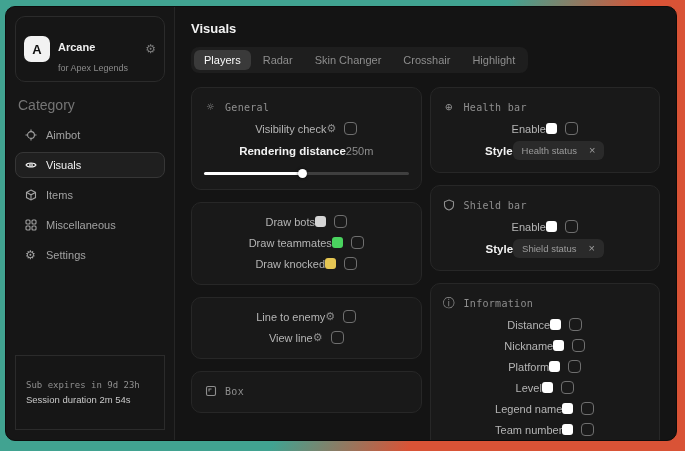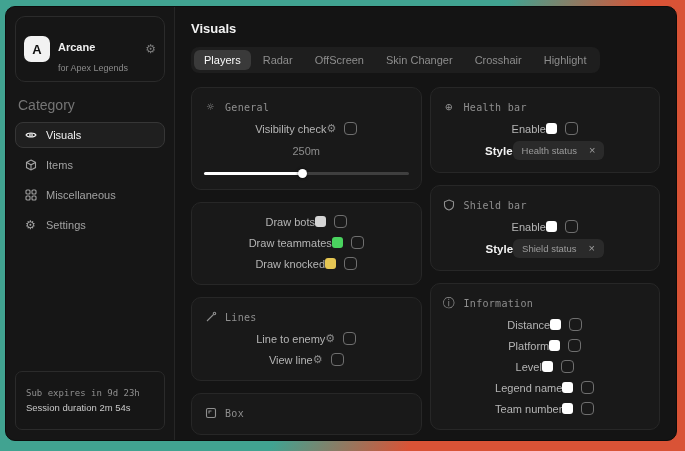--- a/index.html
+++ b/index.html
@@ -27,21 +27,21 @@
   .hdr-gear { color:#7c7c7c; font-size:12px; cursor:pointer; line-height:1; }
   .cat-label { color:#757575; font-size:14px; margin:15px 3px 9px 3px; }
   .nav { display:flex; flex-direction:column; gap:4px; }
   .nav-item { display:flex; align-items:center; gap:9px; height:26px; padding:0 8px;
     border:1px solid transparent; border-radius:8px; font-size:11px; color:#a2a2a2; cursor:pointer; }
   .nav-item.active { background:#1f1f1f; border-color:#363636; color:#f2f2f2; }
   .nicon { width:13px; height:13px; display:flex; align-items:center; justify-content:center;
     color:inherit; font-size:12px; line-height:1; }
   .nicon svg { display:block; }
   .spacer { flex:1; }
-  .footer-card { border:1px solid #2b2b2b; border-radius:7px; padding:16px 10px; }
+  .footer-card { border:1px solid #2b2b2b; border-radius:0; padding:24px 10px; }
   .f1 { font-family:"DejaVu Sans Mono", monospace; font-size:9px; color:#8f8f8f; }
   .f2 { font-size:9.5px; color:#c9c9c9; margin-top:4px; }
   
   .main { flex:1; padding:14px 16px 0 16px; display:flex; flex-direction:column; overflow:hidden; }
   .page-title { color:#f2f2f2; font-size:13px; font-weight:bold; }
   .tabbar { align-self:flex-start; display:flex; gap:2px; background:#1e1e1e;
     border-radius:8px; padding:3px; margin-top:11px;text-align:right; }
   .tab { padding:4px 10px; font-size:11px; color:#8d8d8d; border-radius:6px; cursor:pointer; white-space:nowrap; }
   .tab.active { background:#3a3a3a; color:#fafafa; }
   .cols { display:flex; gap:8px; margin-top:14px; flex:1; overflow:hidden; }
@@ -82,20 +82,29 @@
       <div class="app-meta">
         <div class="app-name">Arcane</div>
         <div class="app-sub">for Apex Legends</div>
       </div>
       <span class="hdr-gear">⚙</span>
     </div>
 
     <div class="cat-label">Category</div>
 
     <nav class="nav">
+      <div class="nav-item">
+        <span class="nicon">
+          <svg width="12" height="12" viewBox="0 0 12 12" fill="none" stroke="currentColor" stroke-width="1.1">
+            <circle cx="6" cy="6" r="3.4"></circle>
+              <path d="M6 0.5V2.6M6 9.4v2.1M0.5 6h2.1M9.4 6h2.1"></path>
+          </svg>
+        </span>
+        <span>Aimbot</span>
+      </div>
       <div class="nav-item active">
         <span class="nicon">
           <svg width="12" height="12" viewBox="0 0 12 12" fill="none" stroke="currentColor" stroke-width="1.1">
             <path d="M1 6C2.4 3.3 9.6 3.3 11 6C9.6 8.7 2.4 8.7 1 6Z"></path>
               <circle cx="6" cy="6" r="1.3"></circle>
           </svg>
         </span>
         <span>Visuals</span>
       </div>
       <div class="nav-item">
@@ -131,21 +140,20 @@
       <div class="f2">Session duration 2m 54s</div>
     </div>
   </aside>
 
   <main class="main">
     <div class="page-title">Visuals</div>
 
     <div class="tabbar">
       <div class="tab active">Players</div>
       <div class="tab">Radar</div>
-      <div class="tab">OffScreen</div>
       <div class="tab">Skin Changer</div>
       <div class="tab">Crosshair</div>
       <div class="tab">Highlight</div>
     </div>
 
     <div class="cols">
 
       <div class="col">
 
         <div class="card">
@@ -154,20 +162,21 @@
             <span>General</span>
           </div>
           <div class="row">
             <span class="lbl">Visibility check</span>
             <span class="ctrl">
               <span class="gear-sm">⚙</span>
               <span class="cb"></span>
             </span>
           </div>
           <div class="row tall">
+            <span class="lbl-strong">Rendering distance</span>
             <span class="val">250m</span>
           </div>
           <div class="slider">
             <div class="slider-track">
               <div class="slider-fill" style="width: 48%;"></div>
             </div>
             <div class="slider-thumb" style="left: 48%;"></div>
           </div>
         </div>
 
@@ -189,29 +198,20 @@
           <div class="row">
             <span class="lbl">Draw knocked</span>
             <span class="ctrl">
               <span class="sw" style="background: rgb(229, 198, 83);"></span>
               <span class="cb"></span>
             </span>
           </div>
         </div>
 
         <div class="card">
-          <div class="card-hd">
-            <span class="cicon">
-              <svg width="12" height="12" viewBox="0 0 12 12" fill="none" stroke="currentColor" stroke-width="1.1">
-                <path d="M2 10L8.5 3.5"></path>
-                  <circle cx="9.5" cy="2.5" r="1.2"></circle>
-              </svg>
-            </span>
-            <span>Lines</span>
-          </div>
           <div class="row">
             <span class="lbl">Line to enemy</span>
             <span class="ctrl">
               <span class="gear-sm">⚙</span>
               <span class="cb"></span>
             </span>
           </div>
           <div class="row">
             <span class="lbl">View line</span>
             <span class="ctrl">
@@ -289,20 +289,27 @@
             <span>Information</span>
           </div>
           <div class="row">
             <span class="lbl">Distance</span>
             <span class="ctrl">
               <span class="sw" style="background: rgb(255, 255, 255);"></span>
               <span class="cb"></span>
             </span>
           </div>
           <div class="row">
+            <span class="lbl">Nickname</span>
+            <span class="ctrl">
+              <span class="sw" style="background: rgb(255, 255, 255);"></span>
+              <span class="cb"></span>
+            </span>
+          </div>
+          <div class="row">
             <span class="lbl">Platform</span>
             <span class="ctrl">
               <span class="sw" style="background: rgb(255, 255, 255);"></span>
               <span class="cb"></span>
             </span>
           </div>
           <div class="row">
             <span class="lbl">Level</span>
             <span class="ctrl">
               <span class="sw" style="background: rgb(255, 255, 255);"></span>

